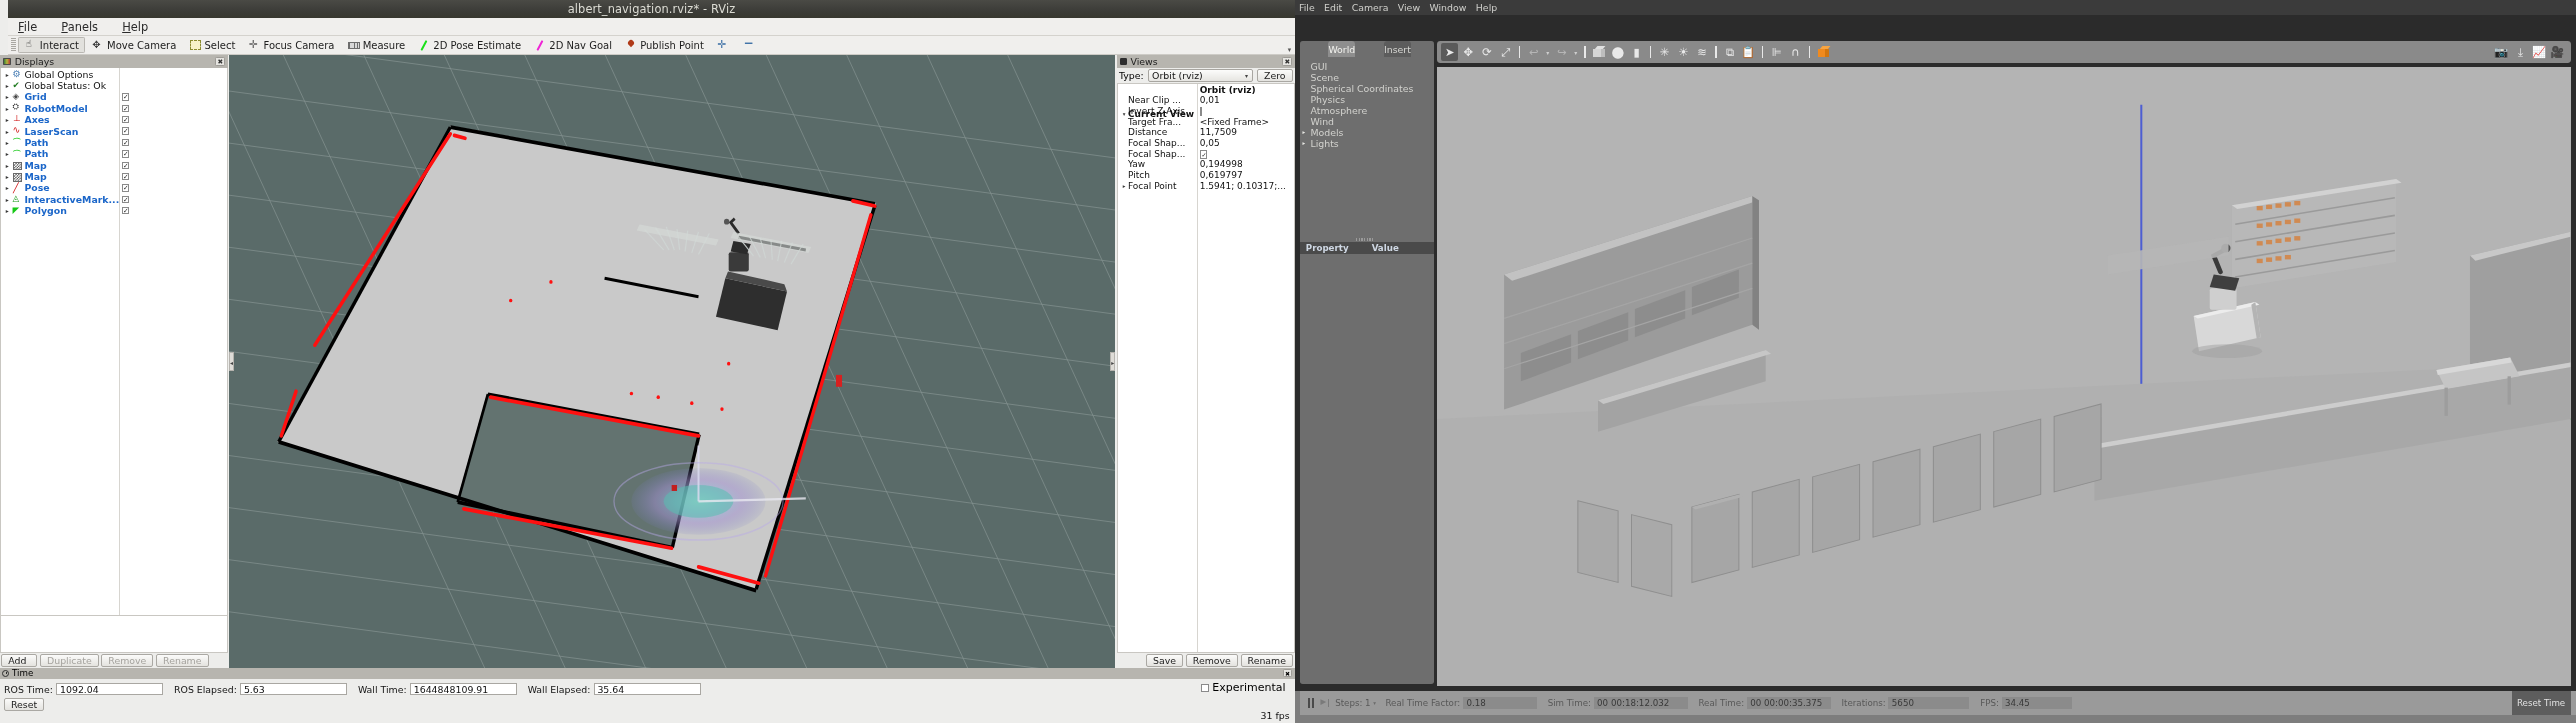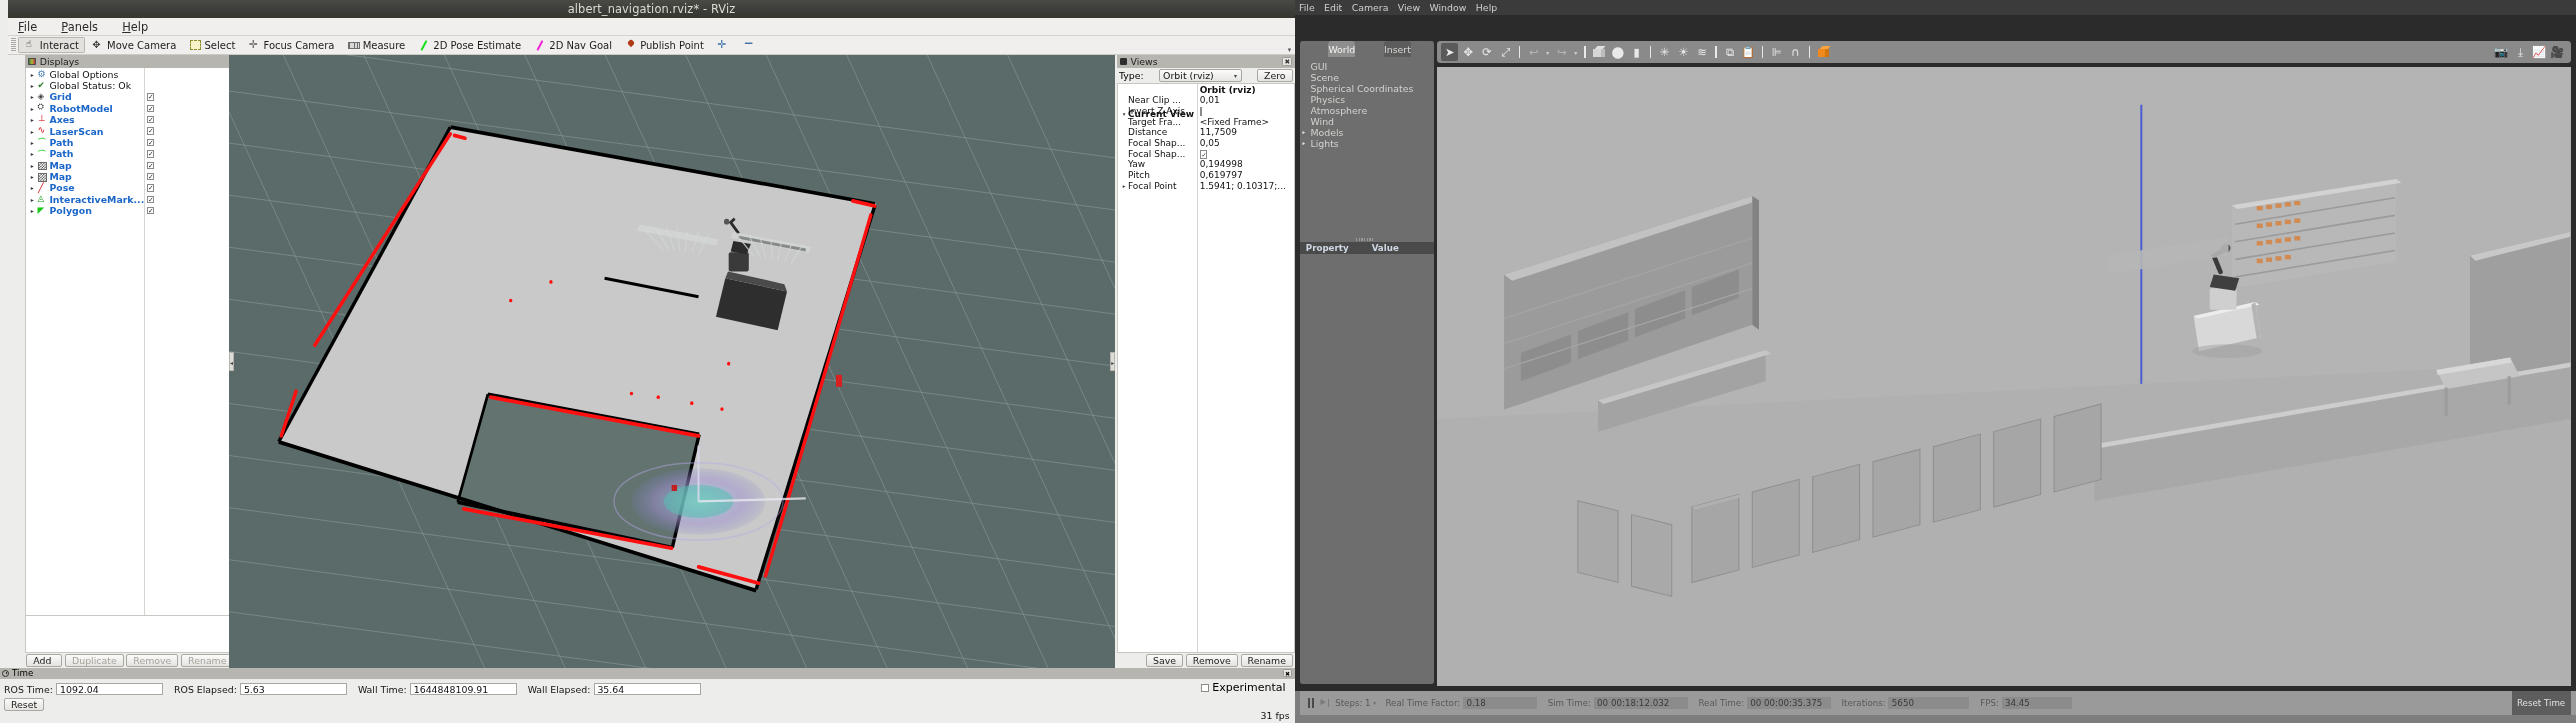--- a/index.html
+++ b/index.html
@@ -49,21 +49,21 @@
      background:#b03a18; border-radius:50% 50% 50% 0; transform:rotate(-45deg);}
   .ic-plus::before{content:"✛"; font-size:10.7px; color:#3a6ea5; position:absolute; left:0.7px; top:-1.3px;}
   .ic-minus::before{content:"−"; font-size:12px; font-weight:bold; color:#3a6ea5; position:absolute; left:2px; top:-3.4px;}
   .tb-arrow { position:absolute; right:4px; bottom:0px; font-size:6.7px; color:#555; }
 
   
   #rviz-body { position:absolute; left:0; top:55px; right:0; bottom:55px; }
 
   
   #displays-panel { position:absolute; left:0; top:0; width:228px; bottom:0;
-     background:#ededeb; display:flex; flex-direction:column;margin-left:25px; }
+     background:#ededeb; display:flex; flex-direction:column; }
   .panel-title { height:13.4px; background:#b7b5af; display:flex; align-items:center;
      padding:0 2.7px; font-size:9.4px; color:#1c1c1c; gap:3.4px; }
   .panel-title .ptitle-text{flex:1;}
   .panel-close { width:10px; height:9.4px; background:#e6e5e1; border:0.7px solid #9d9b96;
      border-radius:1.3px; font-size:6.7px; line-height:8px; text-align:center; color:#333; cursor:default;}
   .dock-ico { width:8.7px;height:7.4px;flex:none; border:0.7px solid #4a4a4a; background:
      linear-gradient(to right,#3a7d3a,#b5b53a,#b53a3a); border-radius:0.7px;}
   .dock-ico2 { width:7.4px;height:7.4px;flex:none;border-radius:1.3px;background:#2e2e2e;}
 
   #displays-tree { flex:1; background:#ffffff; border:0.7px solid #c9c7c2; border-top:none;
@@ -106,21 +106,21 @@
      background:#5a6b69; overflow:hidden; }
   .vp-handle { position:absolute; top:50%; width:4.7px; height:19px; margin-top:-9.4px;
      background:#dedcd7; border:0.7px solid #b5b3ae; font-size:6px; color:#444; text-align:center;
      line-height:19px; z-index:6; }
   #vp-handle-l { left:0; }
   #vp-handle-r { right:0; }
 
   
   #views-panel { position:absolute; right:0; top:0; width:178px; bottom:0; background:#ededeb;
      display:flex; flex-direction:column; }
-  #views-type { height:14.8px; display:flex; align-items:center; gap:15px; padding:1.3px 2px; font-size:9.4px;}
+  #views-type { height:14.8px; display:flex; align-items:center; gap:4px; padding:1.3px 2px; font-size:9.4px;}
   .combo { flex:1; height:12.7px; background:linear-gradient(to bottom,#fcfcfb,#e6e5e1);
      border:0.7px solid #a8a6a1; border-radius:2px; display:flex; align-items:center;
      padding:0 3.4px; font-size:9.4px; color:#141414; position:relative; }
   .combo .carat { position:absolute; right:4px; font-size:6px; color:#444; }
   #views-tree { flex:1; background:#fff; border:0.7px solid #c9c7c2; overflow:hidden; position:relative; font-size:9px; }
   .vcolsep { position:absolute; left:79px; top:0; bottom:0; width:0.7px; background:#d7d5d0; }
   .vrow { display:flex; height:10.7px; align-items:center; padding-left:2px; }
   .vkey { width:77px; white-space:nowrap; overflow:hidden; color:#111; display:flex; align-items:center;}
   .vkey.bold { font-weight:bold;margin-top:48px; }
   .vval { flex:1; padding-left:2.7px; color:#111; white-space:nowrap; overflow:hidden; }

